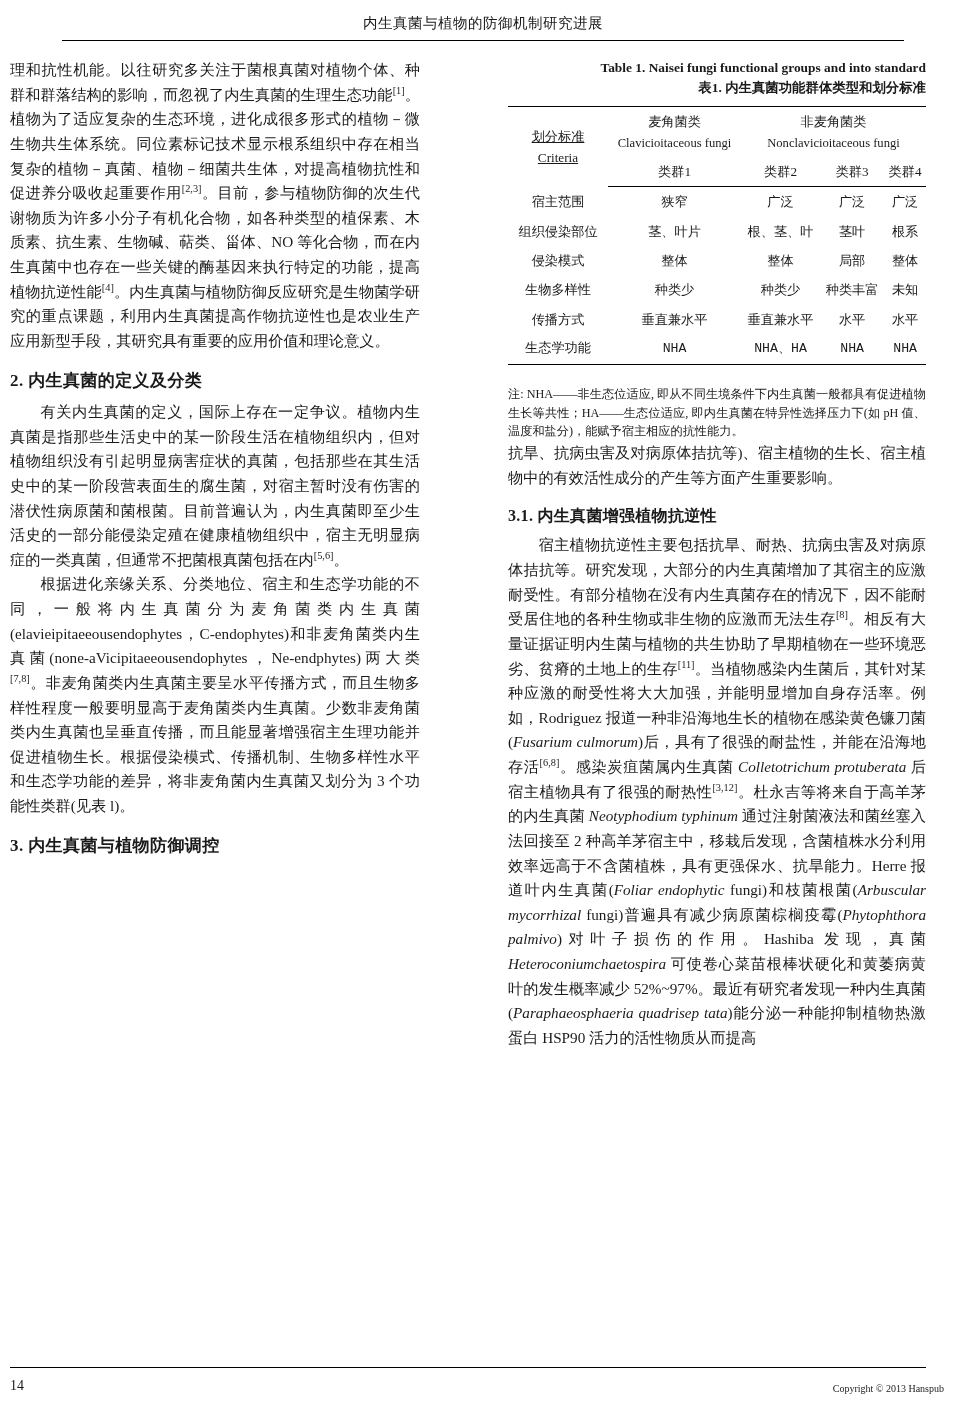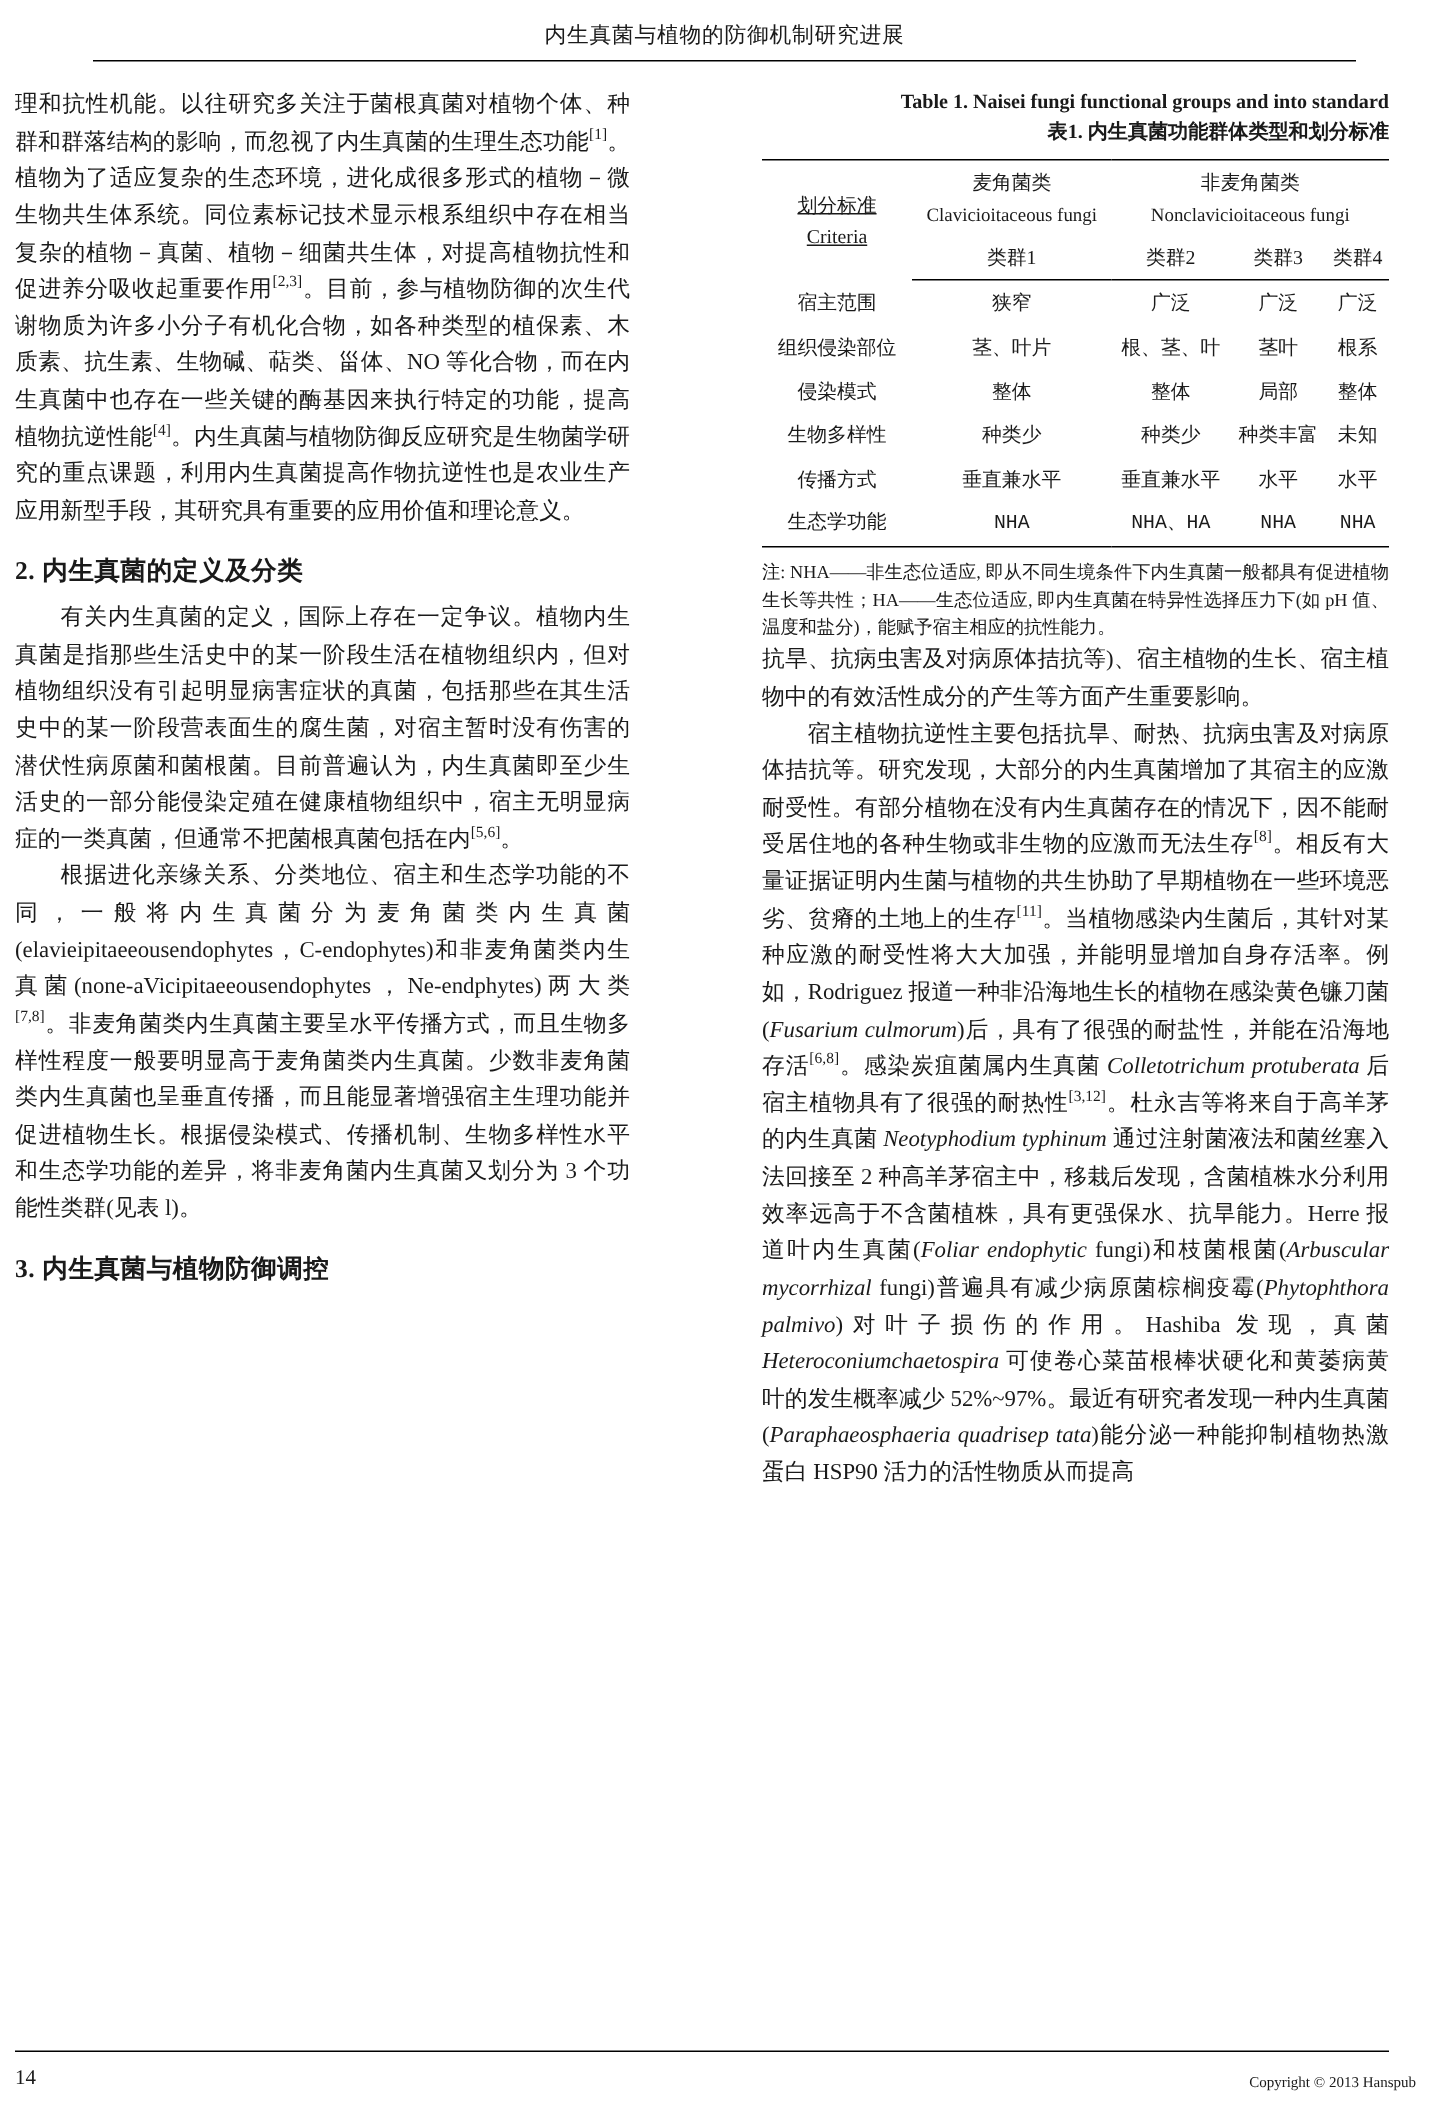--- a/index.html
+++ b/index.html
@@ -99,21 +99,21 @@
     font-weight: normal;
     vertical-align: middle;
   }
   .rule-top td { border-top: 1.4px solid #000; }
   .rule-mid td { border-bottom: 0.8px solid #000; }
   .rule-bot td { border-bottom: 1.4px solid #000; font-family: Liberation Mono, monospace; }
   .hdr-crit { width: 96px; text-decoration: underline; }
   .small-note {
     font-size: 12.2px;
     line-height: 1.55;
-    margin-top: 7px;
+    margin-top: 20px;
     text-indent: 0;
     text-align: justify;
   }
   .sub2 { font-size: 12.6px; }
 
   
   .footer-rule {
     position: absolute;
     bottom: 46px;
     left: 10px;
@@ -227,20 +227,21 @@
           <td>NHA</td>
           <td>NHA</td>
         </tr>
       </tbody>
     </table>
 
     <p class="small-note">注: NHA——非生态位适应, 即从不同生境条件下内生真菌一般都具有促进植物生长等共性；HA——生态位适应, 即内生真菌在特异性选择压力下(如 pH 值、温度和盐分)，能赋予宿主相应的抗性能力。</p>
 
     <p class="noindent" style="">抗旱、抗病虫害及对病原体拮抗等)、宿主植物的生长、宿主植物中的有效活性成分的产生等方面产生重要影响。</p>
 
+    <h3 class="subsection">3.1.  内生真菌增强植物抗逆性</h3>
 
     <p>宿主植物抗逆性主要包括抗旱、耐热、抗病虫害及对病原体拮抗等。研究发现，大部分的内生真菌增加了其宿主的应激耐受性。有部分植物在没有内生真菌存在的情况下，因不能耐受居住地的各种生物或非生物的应激而无法生存<sup>[8]</sup>。相反有大量证据证明内生菌与植物的共生协助了早期植物在一些环境恶劣、贫瘠的土地上的生存<sup>[11]</sup>。当植物感染内生菌后，其针对某种应激的耐受性将大大加强，并能明显增加自身存活率。例如，Rodriguez 报道一种非沿海地生长的植物在感染黄色镰刀菌(<i>Fusarium culmorum</i>)后，具有了很强的耐盐性，并能在沿海地存活<sup>[6,8]</sup>。感染炭疽菌属内生真菌 <i>Colletotrichum protuberata</i> 后宿主植物具有了很强的耐热性<sup>[3,12]</sup>。杜永吉等将来自于高羊茅的内生真菌 <i>Neotyphodium typhinum</i> 通过注射菌液法和菌丝塞入法回接至 2 种高羊茅宿主中，移栽后发现，含菌植株水分利用效率远高于不含菌植株，具有更强保水、抗旱能力。Herre 报道叶内生真菌(<i>Foliar endophytic</i> fungi)和枝菌根菌(<i>Arbuscular mycorrhizal</i> fungi)普遍具有减少病原菌棕榈疫霉(<i>Phytophthora palmivo</i>)对叶子损伤的作用。Hashiba 发现，真菌 <i>Heteroconiumchaetospira</i> 可使卷心菜苗根棒状硬化和黄萎病黄叶的发生概率减少 52%~97%。最近有研究者发现一种内生真菌(<i>Paraphaeosphaeria quadrisep tata</i>)能分泌一种能抑制植物热激蛋白 HSP90 活力的活性物质从而提高</p>
   </div>
 
   <div class="footer-rule"></div>
   <div class="footer-left">14</div>
   <div class="footer-right">Copyright © 2013 Hanspub</div>
 
 </div>
 

